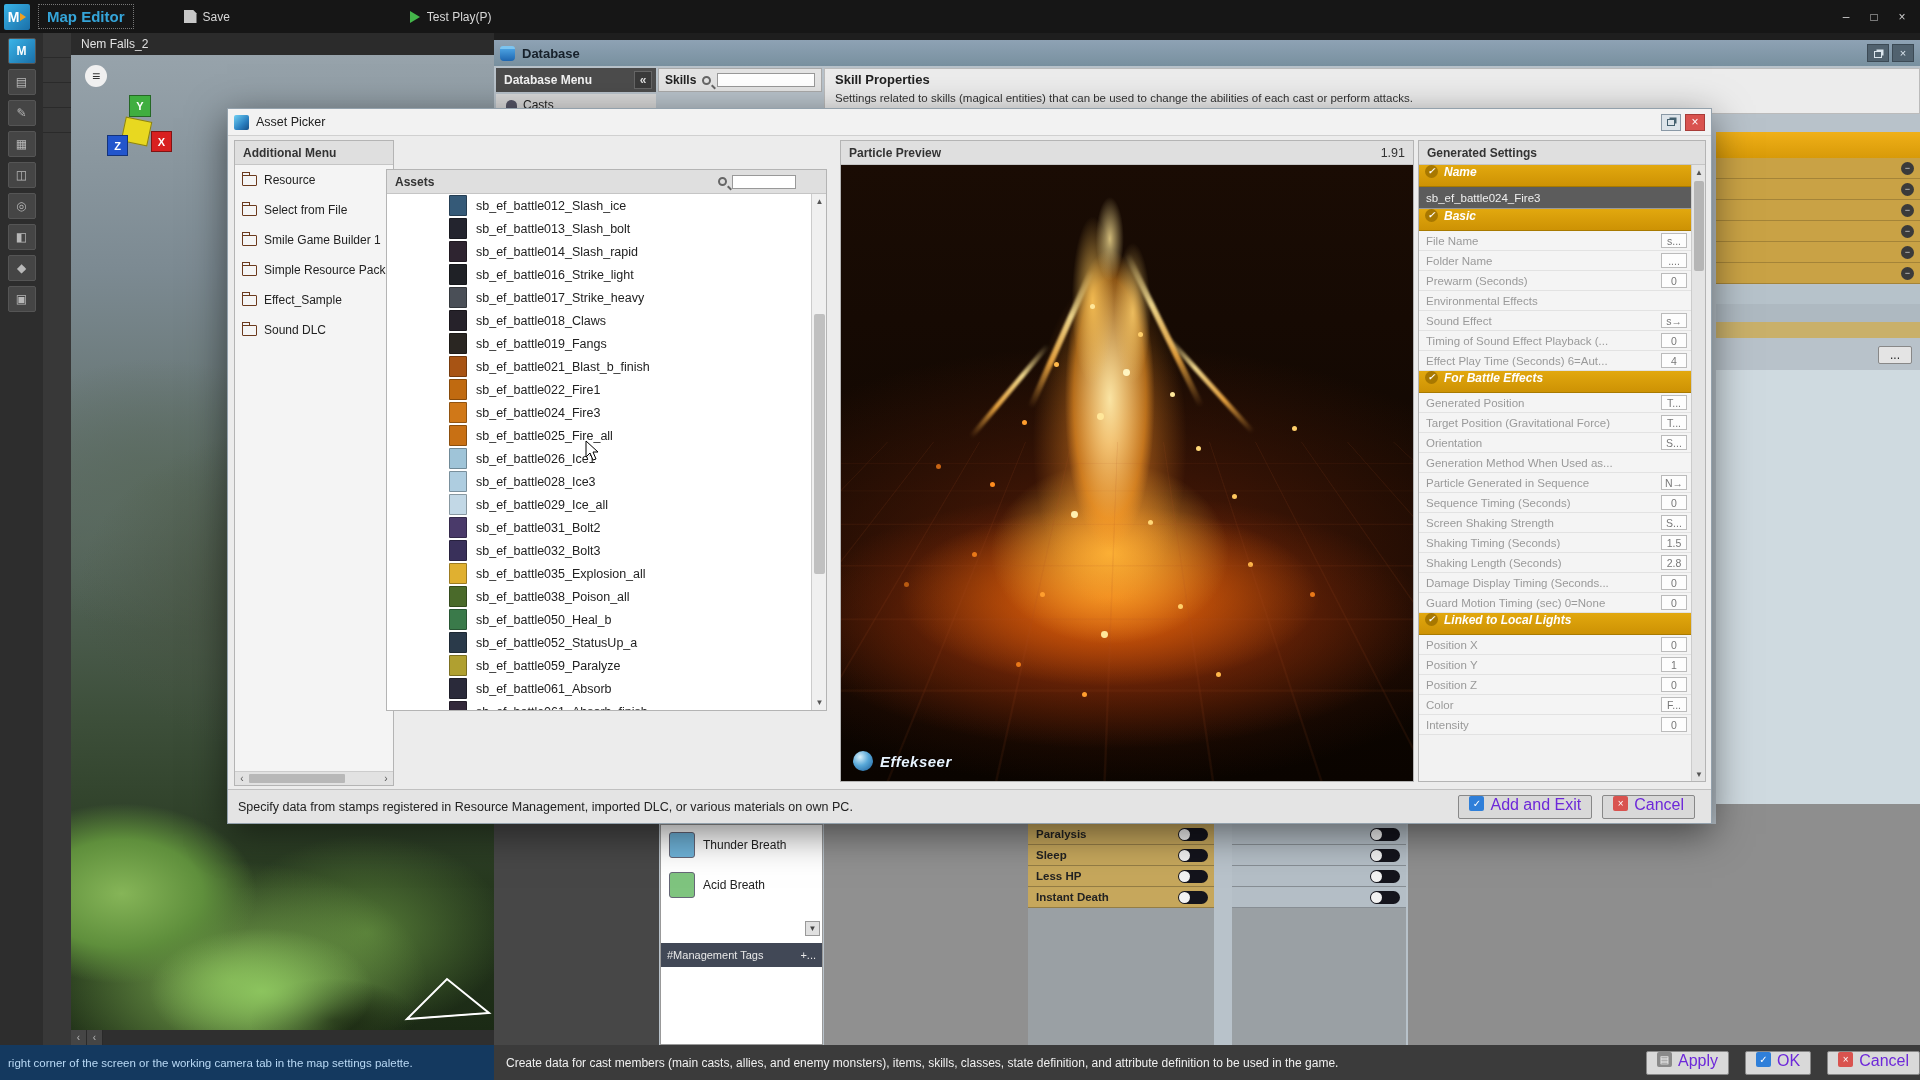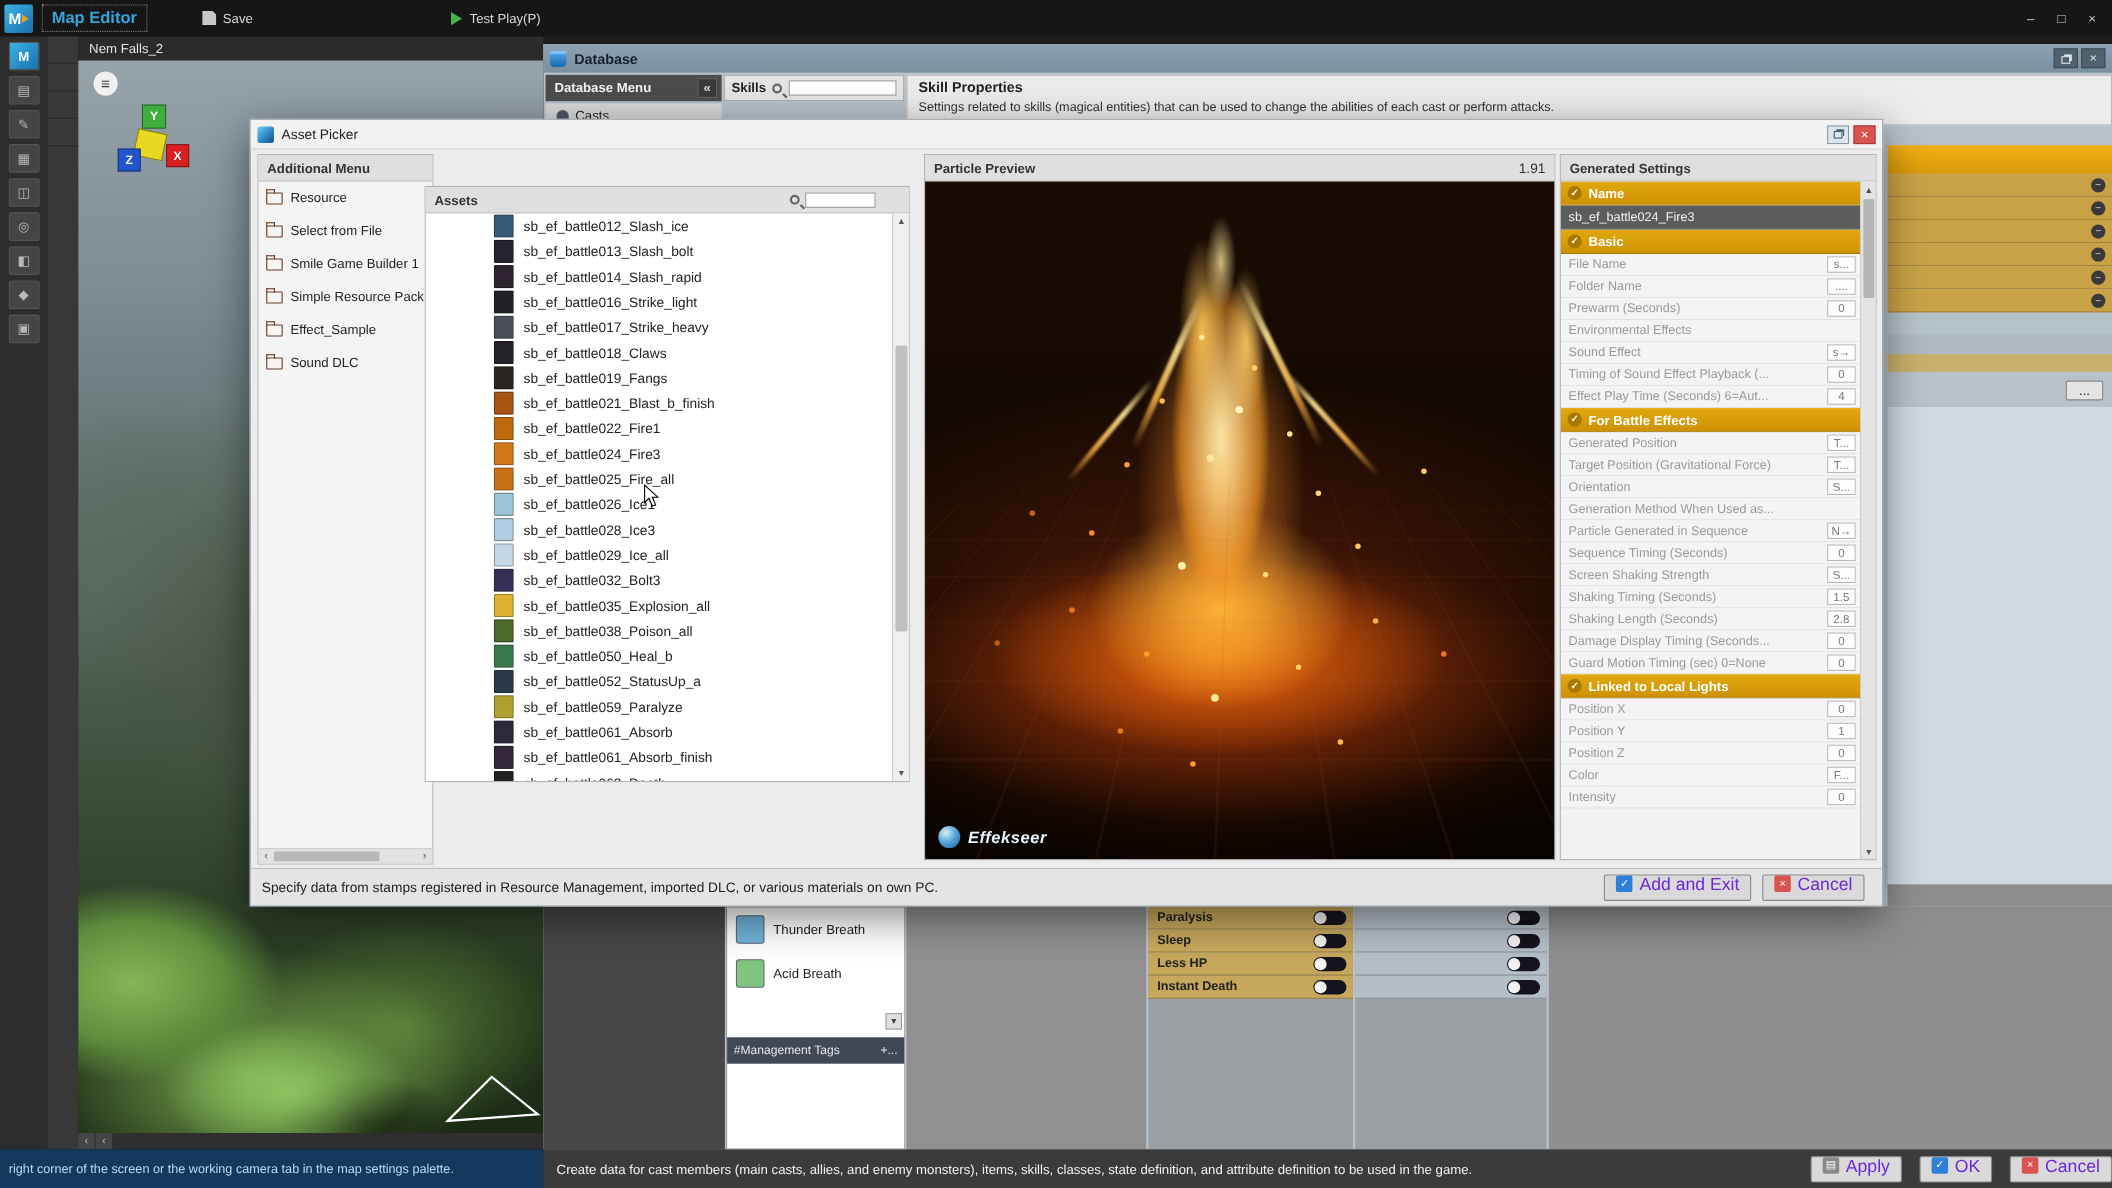--- a/index.html
+++ b/index.html
@@ -99,21 +99,21 @@
   .btm { position:absolute; top:784px; height:221px; }
   #b-dark { left:0; width:165px; background:#474747; }
   #b-list { left:166px; width:163px; background:#fff; border:1px solid #999; }
   .skill-item { display:flex; align-items:center; gap:8px; padding:6px 4px 6px 8px; height:40px; }
   .skill-icn { width:26px; height:26px; border-radius:3px; border:1px solid #667; }
   #b-list .down-btn { position:absolute; right:2px; top:96px; width:15px; height:15px; background:#e0e0e0; border:1px solid #999; font-size:8px; color:#444; display:flex; align-items:center; justify-content:center; }
   .i-down::before{content:"▼";} .i-up::before{content:"▲";}
   #mgmt-bar { position:absolute; left:0; top:118px; width:100%; height:24px; background:#414856; color:#e8e8e8; font-size:11px; display:flex; align-items:center; padding:0 6px; }
   #mgmt-bar .plus { margin-left:auto; }
   #b-mid { left:330px; width:218px; background:#909090; }
-  #b-tog1 { left:550px; width:186px; background:#9aa0a4; }
+  #b-tog1 { left:534px; width:186px; background:#9aa0a4; }
   #b-tog2 { left:738px; width:174px; background:#9aa0a4; }
   #b-rfill { left:914px; width:512px; background:#8e8e8e; }
   .tog-row { height:21px; background:#c6a75c; border-bottom:1px solid rgba(0,0,0,.25); display:flex; align-items:center; padding:0 6px 0 8px; font-weight:bold; font-size:11.5px; }
   .tog-row.alt { background:#b4bec6; }
   .pill { margin-left:auto; width:30px; height:13px; background:#14141c; border-radius:7px; position:relative; flex:none; }
   .pill .knob { position:absolute; left:1px; top:1px; width:11px; height:11px; border-radius:50%; background:#f2f2f2; }
 
   
   #db-status { position:absolute; left:494px; top:1045px; width:1426px; height:35px; background:#3b3b3b; display:flex; align-items:center; color:#f0f0f0; padding-left:12px; z-index:6; }
   #db-status .btns { margin-left:auto; display:flex; gap:16px; }
@@ -189,21 +189,21 @@
   .s4 { left:64%; top:25%; width:5px; height:130px; transform:rotate(-42deg); }
   #sparks { position:absolute; left:0; top:0; width:3px; height:3px; border-radius:50%;
     box-shadow:250px 140px 0 1px #ffe79a,298px 168px 0 1px #ffcf6a,214px 198px 0 1px #ffb84a,330px 228px 0 1px #ffe79a,182px 256px 0 1px #ff9e2e,356px 282px 0 1px #ffd878,150px 318px 0 1px #ff8c1e,392px 330px 0 1px #ffc75e,232px 348px 0 2px #fff0b0,308px 356px 0 1px #ffd878,132px 388px 0 1px #e87818,408px 398px 0 1px #ffb84a,200px 428px 0 1px #ff9e2e,338px 440px 0 1px #ffcf6a,262px 468px 0 2px #ffe79a,176px 498px 0 1px #e87818,376px 508px 0 1px #ffb84a,242px 528px 0 1px #ff9e2e,96px 300px 0 1px #c86414,452px 262px 0 1px #ffcf6a,64px 418px 0 1px #b85a10,470px 428px 0 1px #e87818,284px 206px 0 2px #fff4c0,258px 250px 0 2px #ffe79a; }
   #wm { position:absolute; left:12px; bottom:10px; display:flex; align-items:center; gap:7px; }
   .wm-sphere { width:20px; height:20px; border-radius:50%; background:radial-gradient(circle at 35% 30%, #d8f0fa, #58a8d8 45%, #1a5a96); }
   #wm .wm-t { color:#e8f4ff; font-size:15px; font-style:italic; font-weight:bold; letter-spacing:.5px; text-shadow:0 1px 2px rgba(0,0,0,.6); }
 
   
   #p-settings { left:1190px; width:288px; height:642px; background:#f2f2f2; }
   #settings-body { position:absolute; left:0; top:24px; right:14px; bottom:0; overflow:hidden; }
-  .sec-head { height:22px; background:linear-gradient(#e2a80e,#cd9204); color:#fff; font-weight:bold; font-size:12px; display:flex; align-items:center; gap:6px; padding:0 6px; border-bottom:1px solid #a87a00; }
+  .sec-head { height:22px; background:linear-gradient(#e2a80e,#cd9204); color:#fff; font-weight:bold; font-size:12px; display:flex; align-items:flex-start; gap:6px; padding:0 6px; border-bottom:1px solid #a87a00;font-style:italic; }
   .sec-check { width:13px; height:13px; border-radius:50%; background:#a87800; color:#fff; font-size:9px; line-height:13px; text-align:center; flex:none; }
   .sec-check::before{content:"✓";}
   #name-value { height:22px; background:#5c5c5c; color:#f0f0f0; font-size:11.5px; display:flex; align-items:center; padding-left:7px; border-bottom:1px solid #9a9a9a; }
   .prop-row { height:20px; display:flex; align-items:center; border-bottom:1px solid #e2e2e2; padding:0 4px 0 7px; background:#f4f4f4; }
   .prop-label { color:#9a9a9a; font-size:11.5px; white-space:nowrap; overflow:hidden; text-overflow:ellipsis; flex:1; }
   .prop-val { min-width:26px; height:15px; background:#fdfdfd; border:1px solid #bbb; color:#777; font-size:10.5px; text-align:center; line-height:14px; padding:0 2px; flex:none; }
   .prop-val:empty { background:transparent; border-color:transparent; }
   #settings-vscroll { position:absolute; right:0; top:24px; width:14px; bottom:0; background:#e4e4e4; border-left:1px solid #ccc; }
   #settings-vscroll .sbtn { width:14px; height:14px; font-size:8px; color:#555; display:flex; align-items:center; justify-content:center; }
   #settings-vscroll .vthumb { position:absolute; left:2px; top:16px; width:10px; height:90px; background:#b5b5b5; border-radius:2px; }
@@ -546,20 +546,24 @@
         </div>
         <div class="asset-row">
           <span class="a-thumb" style="background: rgb(174, 205, 224);"></span>
           <span class="a-label">sb_ef_battle028_Ice3</span>
         </div>
         <div class="asset-row">
           <span class="a-thumb" style="background: rgb(194, 216, 230);"></span>
           <span class="a-label">sb_ef_battle029_Ice_all</span>
         </div>
         <div class="asset-row">
+          <span class="a-thumb" style="background: rgb(74, 58, 106);"></span>
+          <span class="a-label">sb_ef_battle031_Bolt2</span>
+        </div>
+        <div class="asset-row">
           <span class="a-thumb" style="background: rgb(57, 48, 90);"></span>
           <span class="a-label">sb_ef_battle032_Bolt3</span>
         </div>
         <div class="asset-row">
           <span class="a-thumb" style="background: rgb(224, 176, 48);"></span>
           <span class="a-label">sb_ef_battle035_Explosion_all</span>
         </div>
         <div class="asset-row">
           <span class="a-thumb" style="background: rgb(74, 106, 42);"></span>
           <span class="a-label">sb_ef_battle038_Poison_all</span>

